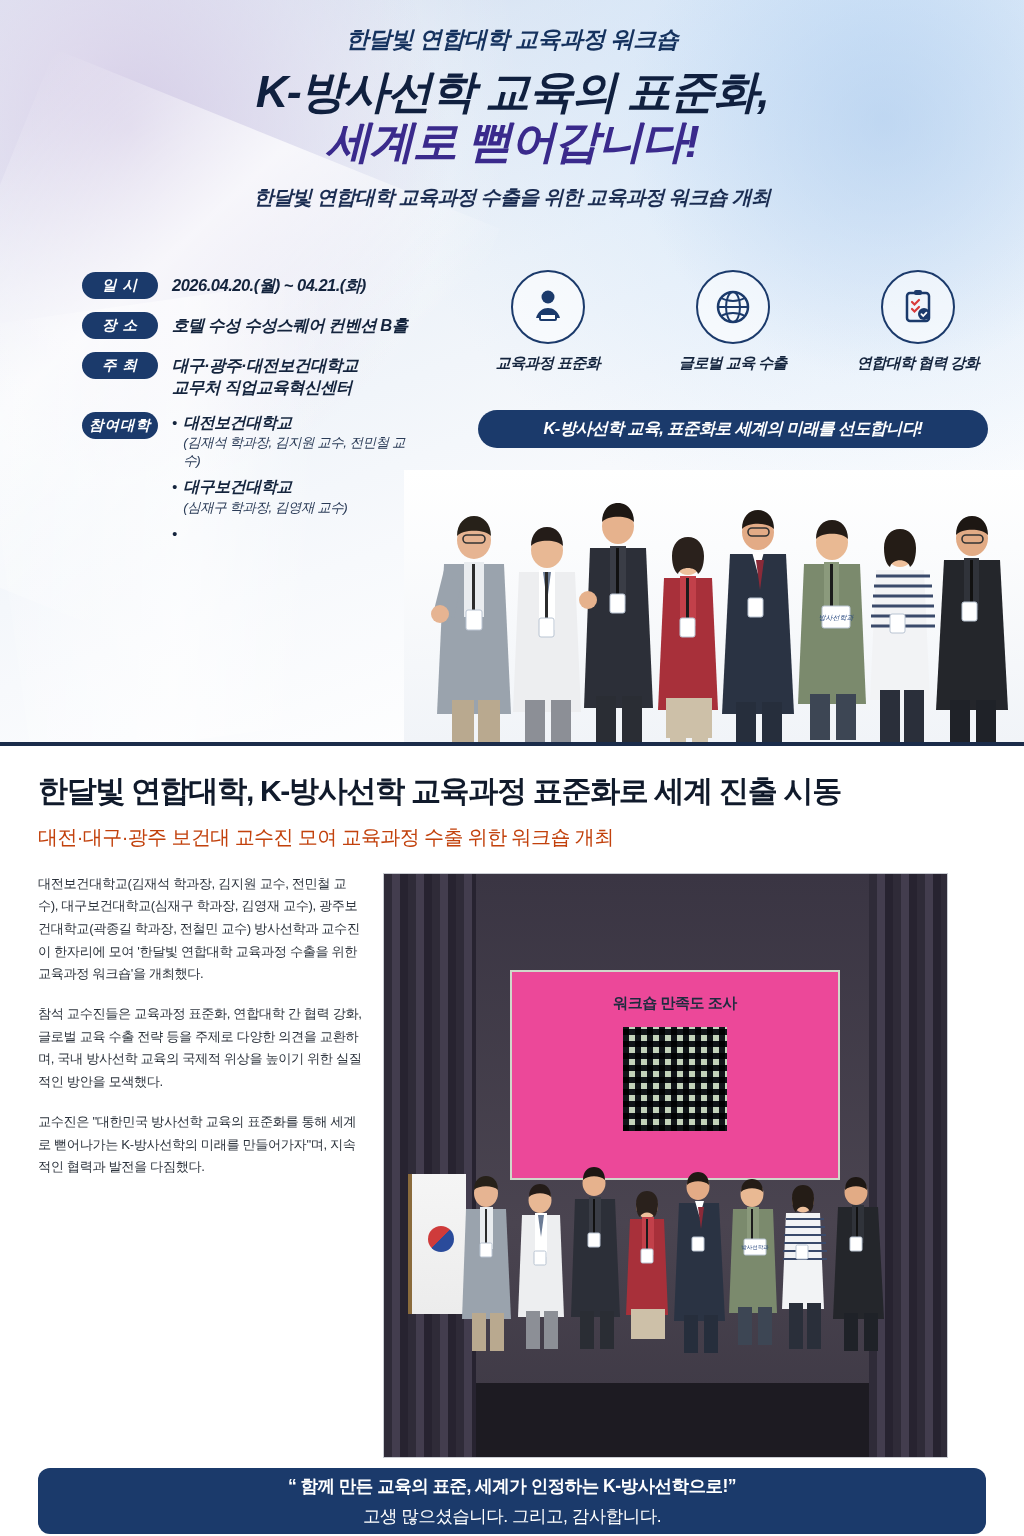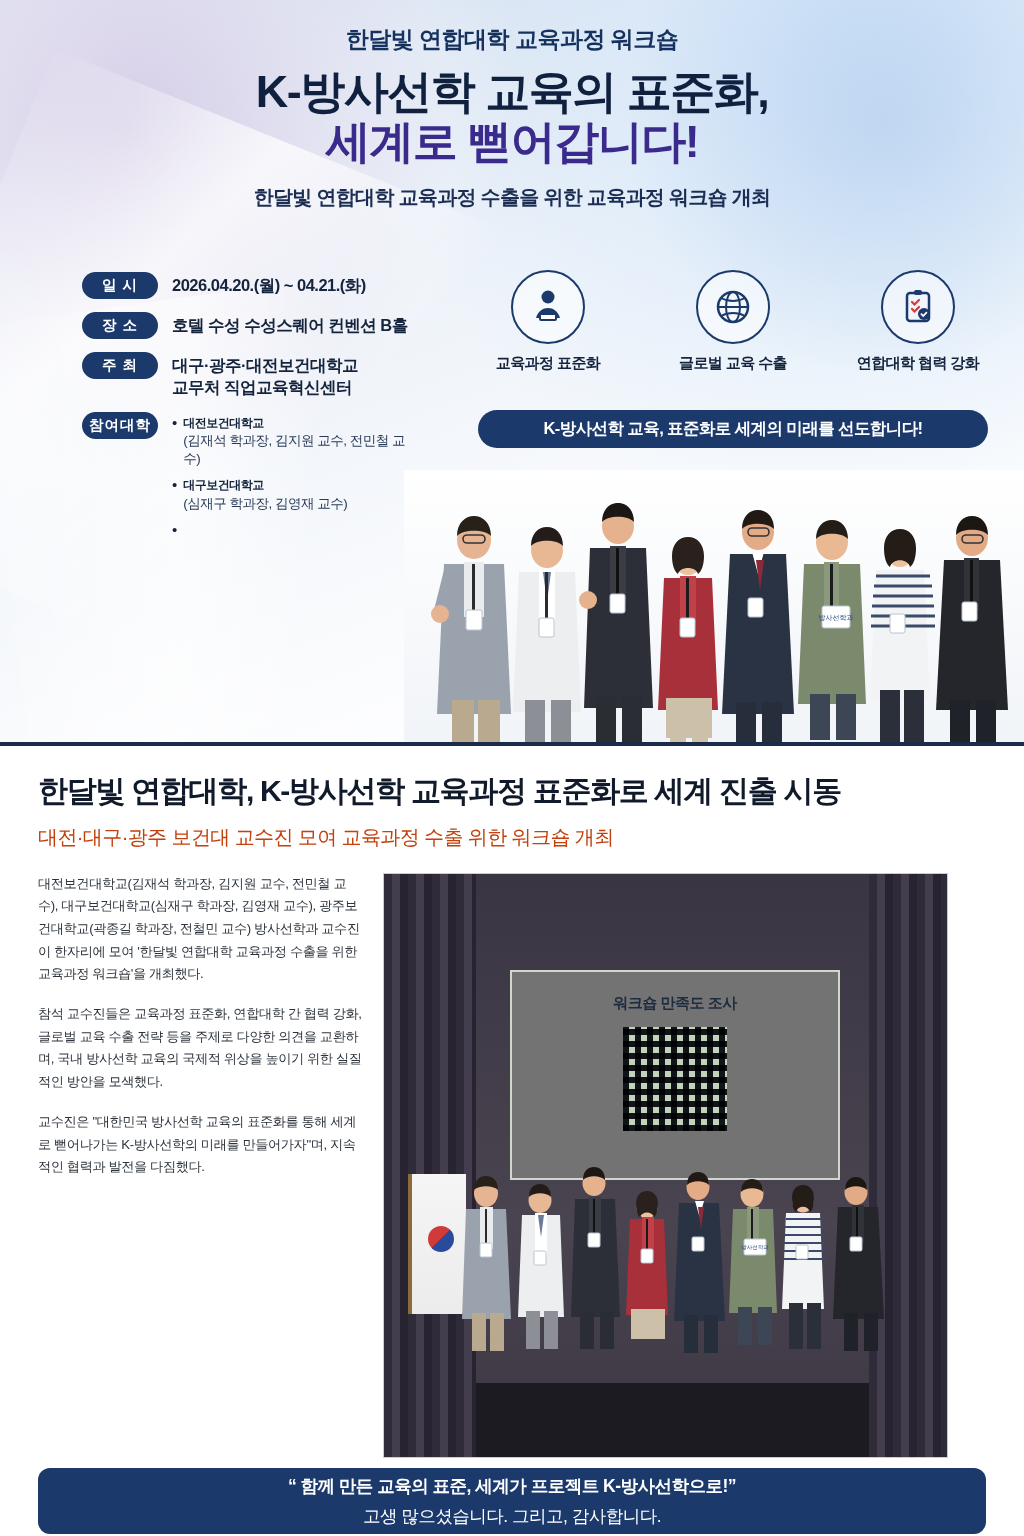--- a/index.html
+++ b/index.html
@@ -15,20 +15,21 @@
   
   .poster {
     position: relative;
     width: 1024px;
     height: 742px;
     overflow: hidden;
     background:
       radial-gradient(circle at 8% 10%, rgba(255,255,255,0.85) 0%, rgba(255,255,255,0) 38%),
       radial-gradient(circle at 85% 5%, rgba(210,230,250,0.9) 0%, rgba(255,255,255,0) 45%),
       linear-gradient(160deg, #c9d4ea 0%, #dfe7f3 18%, #eef3f9 40%, #f7f9fc 62%, #ffffff 85%);
+    font-style: italic;
   }
   .poster:before {
     content: "";
     position: absolute;
     left: -180px; top: -220px;
     width: 620px; height: 700px;
     background: radial-gradient(ellipse at center, rgba(186,170,214,0.55) 0%, rgba(200,190,225,0.25) 45%, rgba(255,255,255,0) 72%);
     transform: rotate(-18deg);
     pointer-events: none;
   }
@@ -89,21 +90,21 @@
   }
   .info-val {
     margin-left: 14px;
     font-size: 16.5px; color: #14243d; font-weight: bold;
     line-height: 1.35; letter-spacing: -0.5px;
     padding-top: 2px;
   }
   .univ-list { margin-left: 14px; padding-top: 1px; }
   .univ-item { display: flex; margin-bottom: 7px; }
   .bullet { color: #14243d; font-size: 15px; line-height: 1.3; margin-right: 6px; }
-  .univ-name { font-size: 12px; font-weight: bold; color: #14243d; letter-spacing: -0.5px; line-height: 1.3; }
+  .univ-name { font-size: 16px; font-weight: bold; color: #14243d; letter-spacing: -0.5px; line-height: 1.3; }
   .univ-people { font-size: 13.5px; color: #2a3b57; letter-spacing: -0.5px; margin-top: 1px; }
 
   
   .icons { position: absolute; left: 468px; top: 270px; width: 530px; display: flex; justify-content: space-between; z-index: 4; }
   .icon-col { width: 160px; text-align: center; }
   .icon-circle {
     width: 74px; height: 74px; border-radius: 50%;
     border: 2.5px solid #1b3a6b;
     margin: 0 auto 10px;
     display: flex; align-items: center; justify-content: center;
@@ -154,21 +155,21 @@
     position: absolute; left: 2px; top: 4px; width: 561px; height: 74px;
     background: linear-gradient(#f2f3f6, #e7e9ee);
     border-bottom: 3px solid #1d2f55;
   }
   .sb-line1 { text-align: center; font-size: 11px; font-weight: bold; color: #1a2c52; padding-top: 7px; letter-spacing: -0.3px; }
   .sb-line2 { text-align: center; font-size: 15.5px; font-weight: bold; color: #7a1540; margin-top: 5px; letter-spacing: -0.6px; }
   .sb-line2 span.blue { color: #13264c; }
   .sb-line3 { text-align: center; font-size: 9px; color: #2b3b5c; margin-top: 6px; letter-spacing: -0.3px; }
   .proj {
     position: absolute; left: 126px; top: 96px; width: 330px; height: 210px;
-    background: #737373; border: 2px solid #cfd8ca;
+    background: #ec4899; border: 2px solid #cfd8ca;
   }
   .proj-title { text-align: center; font-size: 15px; font-weight: bold; color: #1d2b3e; margin-top: 22px; letter-spacing: -0.5px; }
   .qr {
     width: 104px; height: 104px; margin: 14px auto 0;
     background:
       repeating-linear-gradient(90deg, #12161c 0 6px, #dfe8da 6px 12px),
       repeating-linear-gradient(0deg, #12161c 0 6px, #dfe8da 6px 12px);
     background-blend-mode: multiply;
   }
   .flag { position: absolute; left: 24px; top: 300px; width: 58px; height: 140px;
@@ -505,16 +506,16 @@
                 </g>
               </g>
             </svg>
           </div>
         </div>
       </div>
     </div>
   </div>
 
   <div class="footer">
-    <div class="f1">“ 함께 만든 교육의 표준, 세계가 프로젝트 K-방사선학으로!”</div>
+    <div class="f1">“ 함께 만든 교육의 표준, 세계가 인정하는 K-방사선학으로!”</div>
     <div class="f2">고생 많으셨습니다. 그리고, 감사합니다.</div>
   </div>
 </div>
 
 </body></html>

